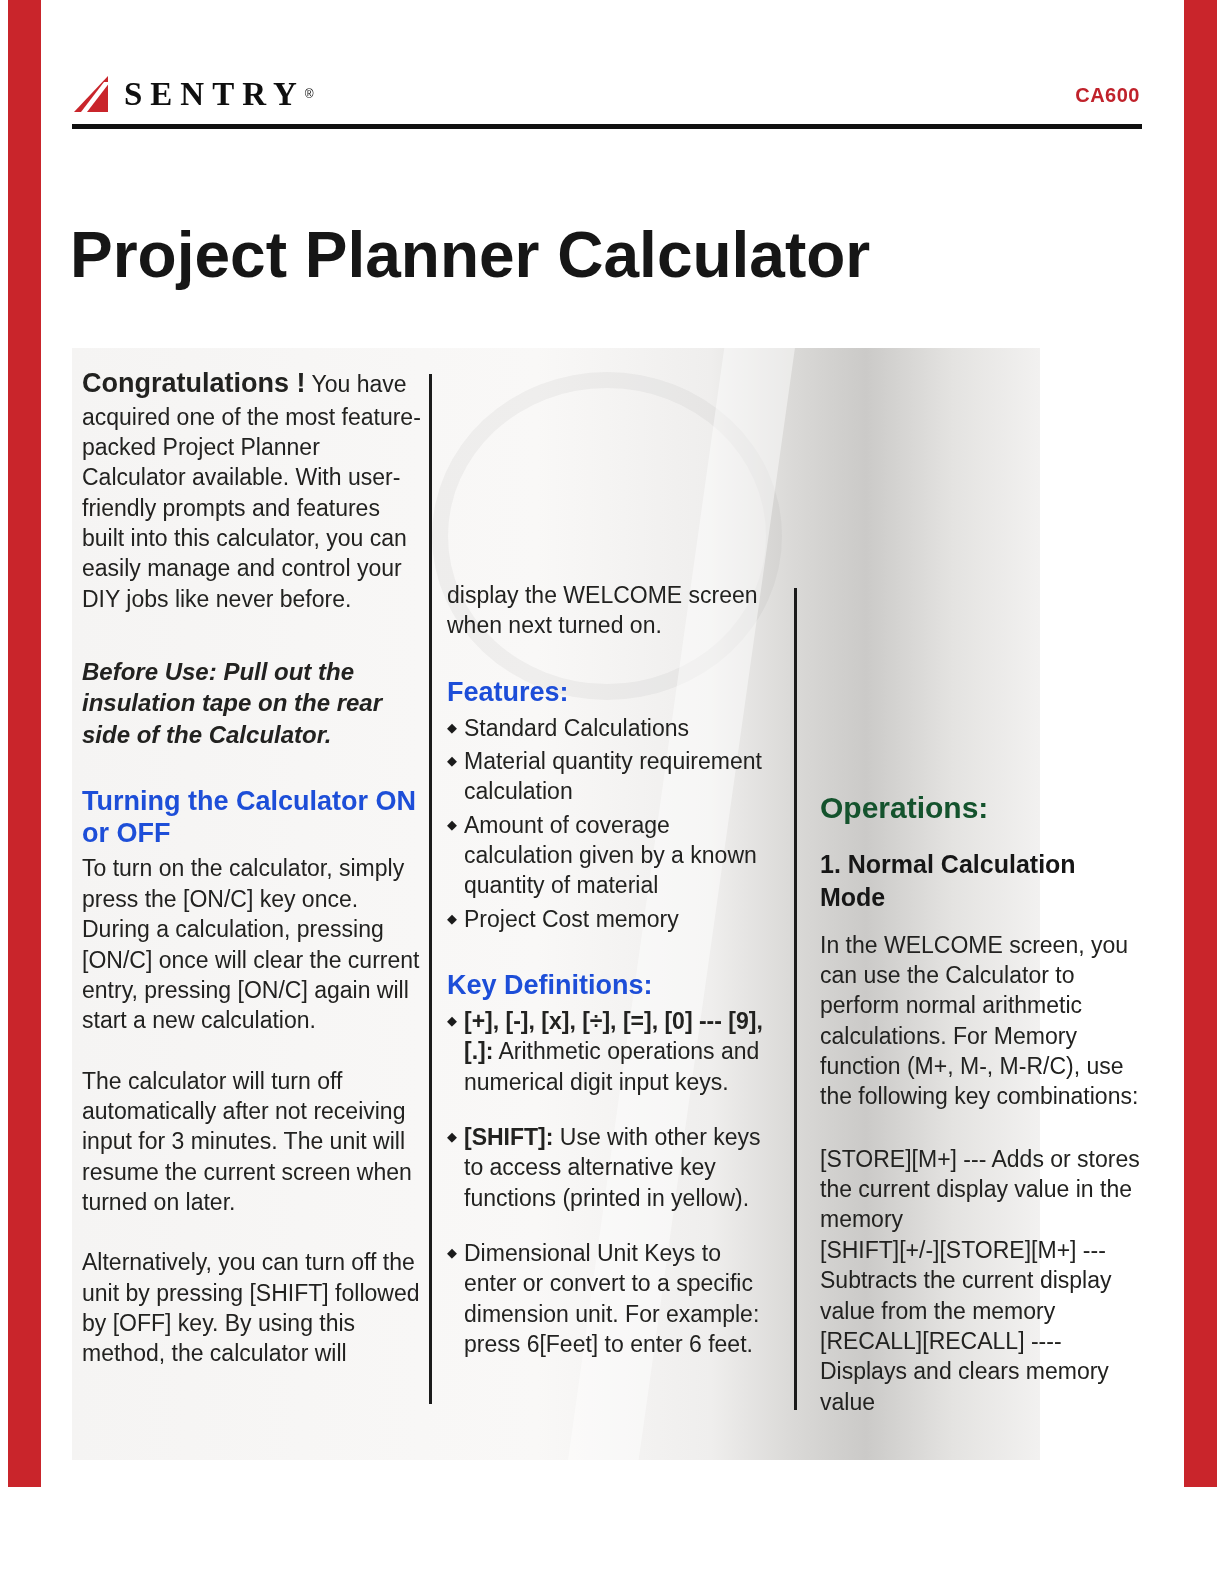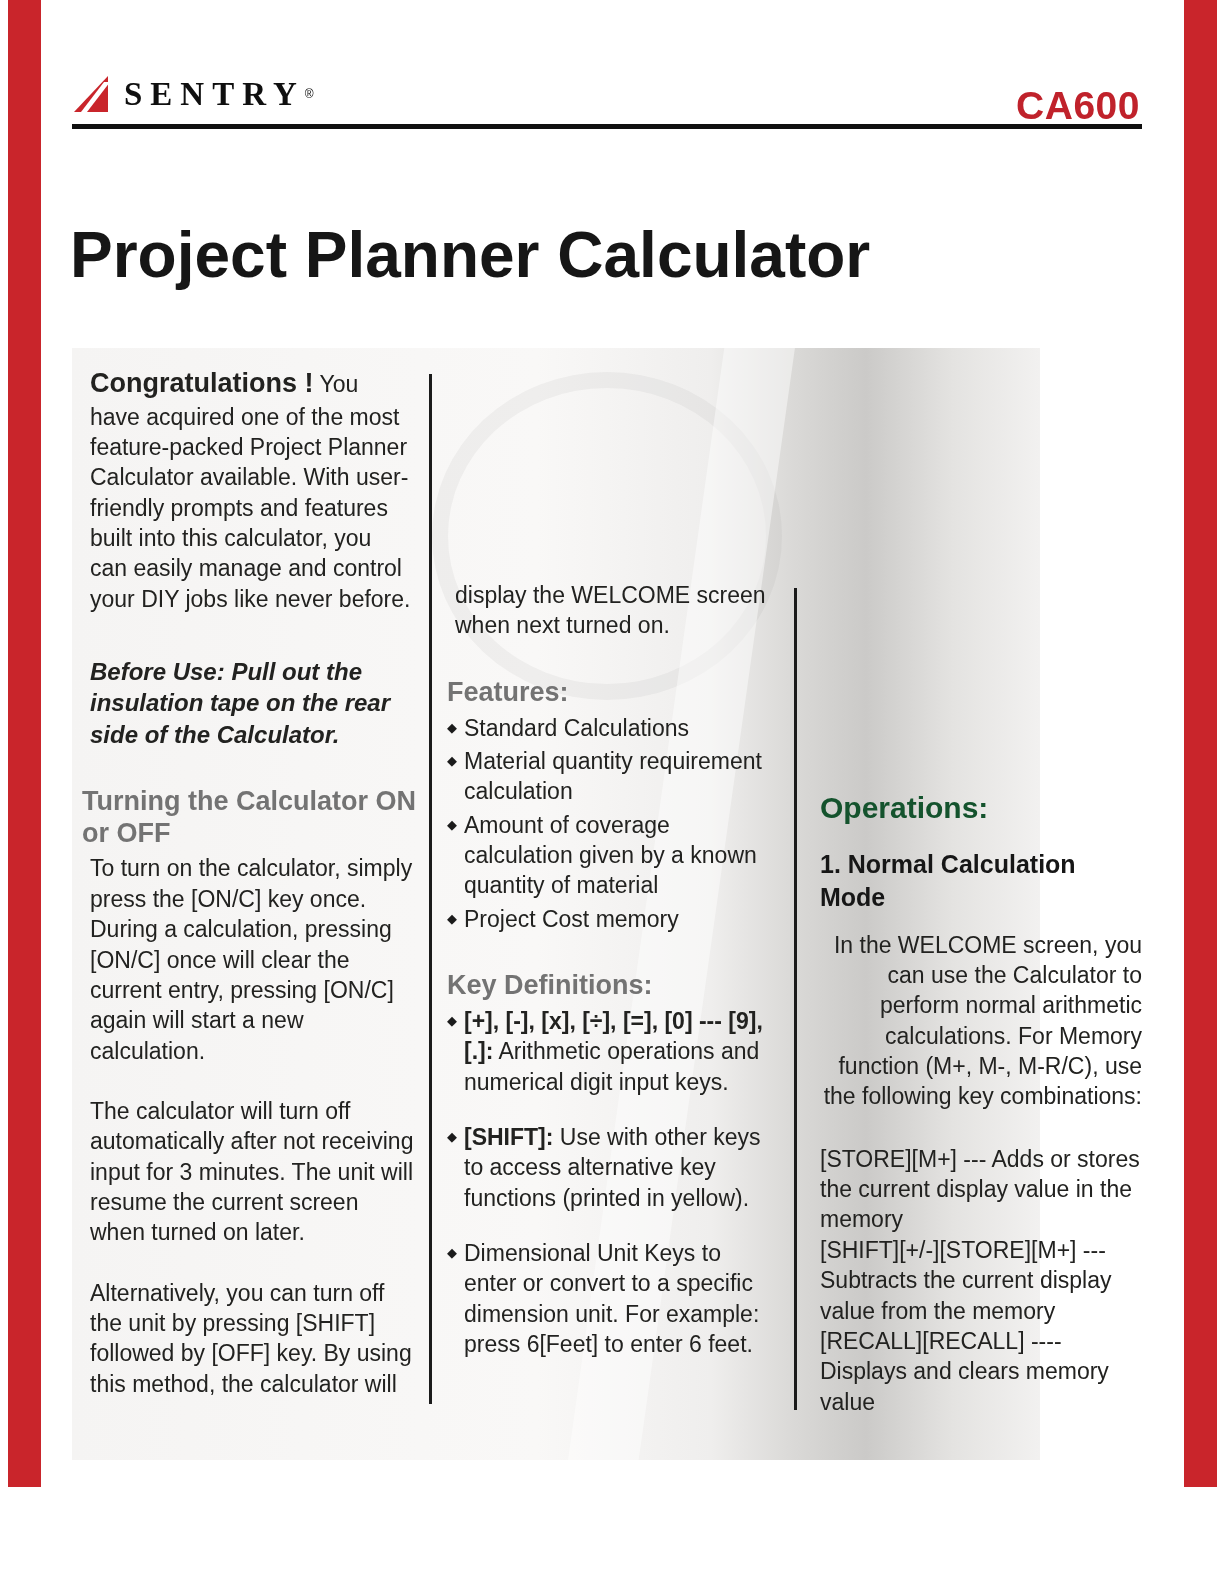--- a/index.html
+++ b/index.html
@@ -15,21 +15,21 @@
 
   
   .logo { position:absolute; left:72px; top:74px; display:flex; align-items:center; }
   .logo svg { display:block; }
   .logo-text {
     font-family:"Liberation Serif","DejaVu Serif",serif; font-weight:700;
     font-size:33px; letter-spacing:8px; color:#0f0f0f; margin-left:6px;
   }
   .reg { font-size:12px; vertical-align:6px; letter-spacing:0; color:#0f0f0f; }
   .model {
-    position:absolute; right:85px; top:84px; font-size:39px; font-weight:700;
+    position:absolute; right:85px; top:84px; font-size:20px; font-weight:700;
     color:#c0222b; letter-spacing:0.5px;
   }
   .rule { position:absolute; left:72px; top:124px; width:1070px; height:5px; background:#101010; }
 
   .title {
     position:absolute; left:70px; top:218px; margin:0; width:1000px;
     font-size:64px; font-weight:700; color:#161616; letter-spacing:0px;
   }
 
   
@@ -41,44 +41,44 @@
     position:absolute; left:432px; top:372px; width:318px; height:296px;
     border-radius:50%; border:16px solid rgba(120,120,118,0.07);
   }
   .bg-diag {
     position:absolute; left:640px; top:300px; width:70px; height:1300px;
     background:rgba(255,255,255,0.45); transform:rotate(8deg);
   }
 
   
   .col { position:absolute; font-size:23px; line-height:1.32; color:#222220; }
-  .col p { margin:0 8px 13px; }
+  .col p { margin:0 0 13px; }
   .col1 { left:82px; top:366px; width:340px; }
   .col2 { left:447px; top:580px; width:330px; }
   .col3 { left:820px; top:788px; width:322px; }
 
   .divider { position:absolute; width:3px; background:#1b1b1b; }
   .divider1 { left:429px; top:374px; height:1030px; }
   .divider2 { left:794px; top:588px; height:822px; }
 
   .lead-bold { font-weight:700; font-size:27px; }
   .before-use { font-weight:700; font-style:italic; font-size:24px; margin-top:42px !important; line-height:1.3; }
-  .col-heading { font-size:27px; font-weight:700; margin:36px 0 4px; line-height:1.18; color:#737373; }
+  .col-heading { font-size:27px; font-weight:700; margin:36px 0 4px; line-height:1.18; color:#1d4ed8; }
   .col1 .gap { margin-bottom:30px; }
 
   .features { list-style:none; margin:0 0 6px; padding:0; }
   .features li, .kd-item { position:relative; padding-left:17px; margin:0 0 3px; }
   .bullet { position:absolute; left:0; top:6px; font-size:13px; color:#1b1b1b; }
   .kd-item { margin-bottom:25px; }
   .kd-term { font-weight:700; }
   .kd-item.term-block .kd-term { display:block; }
 
   .ops-heading { font-size:30px; font-weight:700; margin:0 0 20px; color:#14532d; }
   .mode-heading { font-size:25px; font-weight:700; margin:0 0 9px; color:#161616; }
-  .mode-text { margin:16px 0 32px !important;text-align:right; }
+  .mode-text { margin:16px 0 32px !important; }
   .combo p { margin:0; }
 
   
   .footer-dashed {
     position:absolute; left:130px; top:1574px; width:1066px; height:0;
     border-top:3px dashed #2b3a9a;
   }
   .footer-solid {
     position:absolute; left:130px; top:1570px; width:136px; height:6px; background:#2b3a9a;
   }

